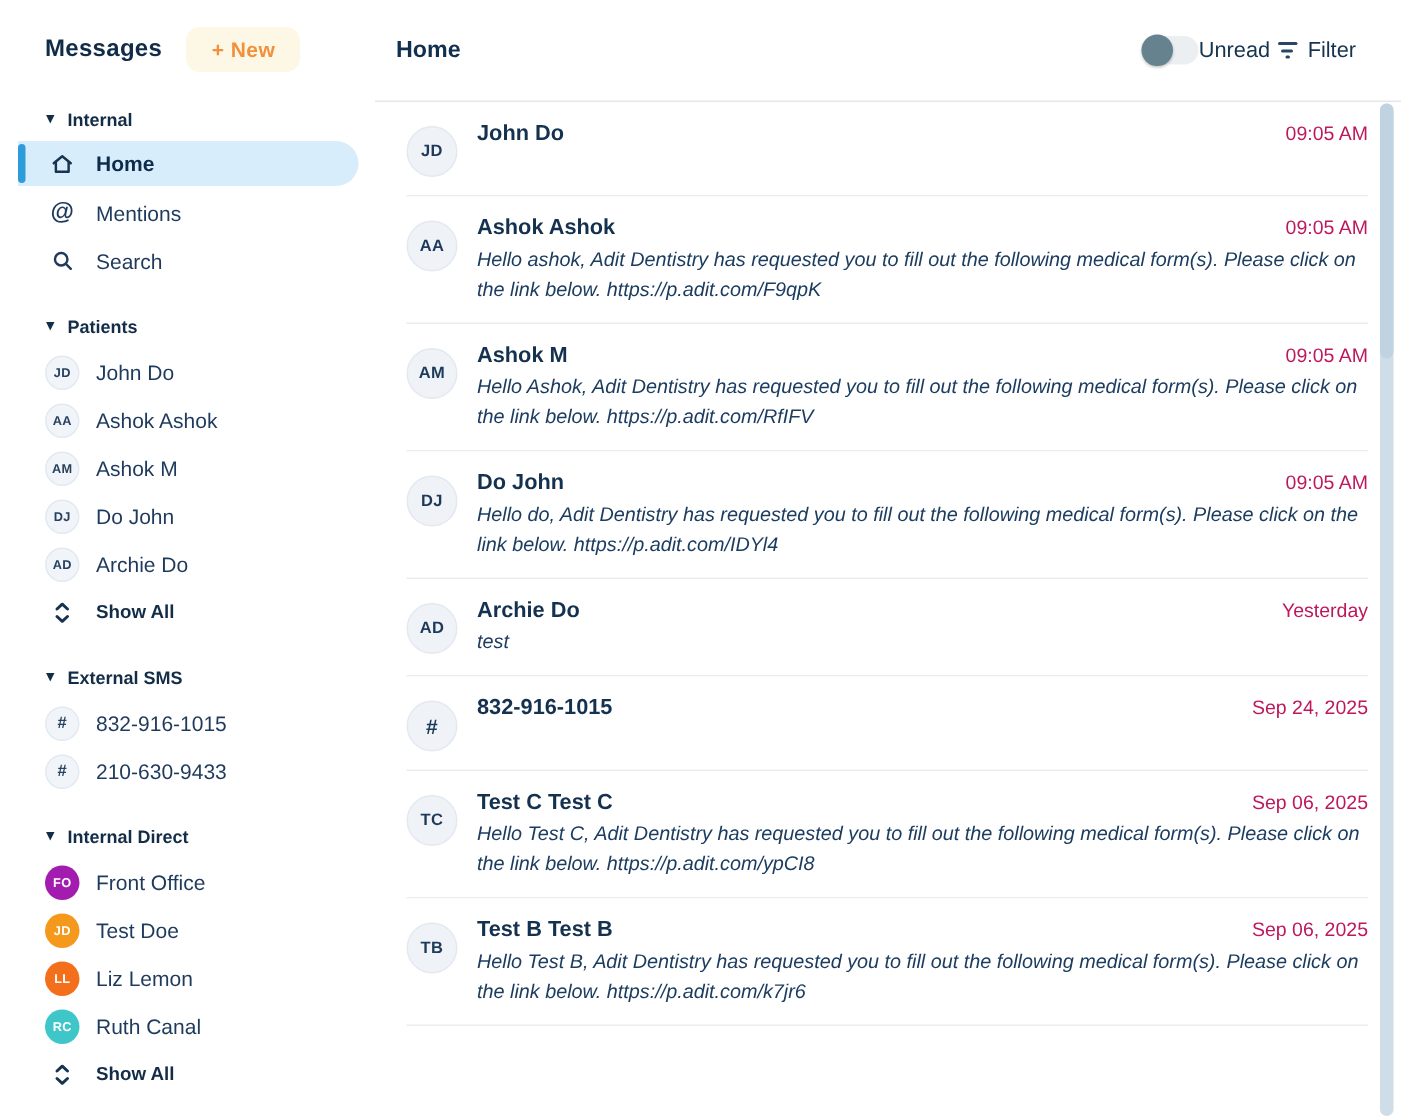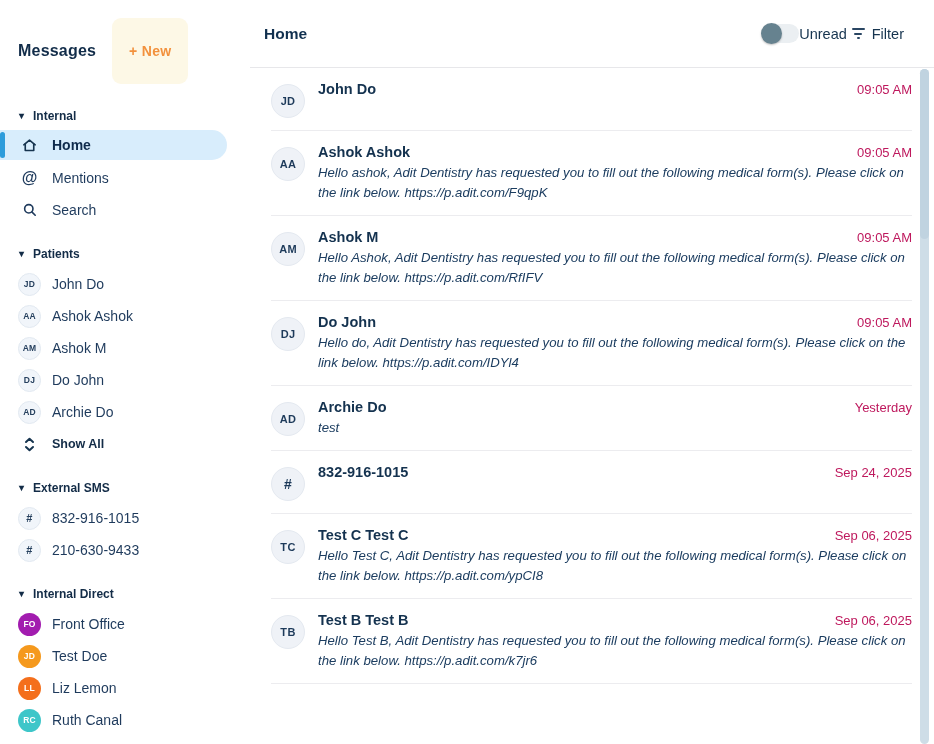--- a/index.html
+++ b/index.html
@@ -1,24 +1,24 @@
 <!DOCTYPE html>
 <html><head>
 <meta charset="utf-8">
 <style>
   * { margin:0; padding:0; box-sizing:border-box; }
   html,body { width:934px; height:744px; overflow:hidden; background:#fff;
     font-family:"Liberation Sans", sans-serif; color:#1b3a57; }
 
   
-  .sidebar { position:absolute; left:0; top:0; width:250px; height:744px; background:#fff; padding-top:16px; }
+  .sidebar { position:absolute; left:12px; top:0; width:250px; height:744px; background:#fff; padding-top:16px; }
   .sb-header { display:flex; align-items:center; gap:16px; padding:2px 0 4px 18px; }
   .sb-title { font-size:16px; font-weight:700; color:#112c49; letter-spacing:.2px; }
   .new-btn { background:#fdf8e6; color:#f2913d; border:none; border-radius:9px;
-    font-family:inherit; font-size:14px; font-weight:600; padding:25px 17px; cursor:pointer; letter-spacing:.3px; }
+    font-family:inherit; font-size:14px; font-weight:600; padding:7px 17px; cursor:pointer; letter-spacing:.3px; }
   .sb-section { display:flex; align-items:center; gap:9px; margin:21px 0 7px; padding-left:19px;
     font-size:12px; font-weight:700; color:#132c47; cursor:pointer; }
   .tri { font-size:10px; color:#132c47; line-height:1; }
   .sb-item { position:relative; height:32px; display:flex; align-items:center; gap:11px;
     padding-left:18px; font-size:14px; color:#1e3a5c; cursor:pointer; }
   .sb-item.active { width:227px; height:30px; margin:2px 0; background:#d8edfc; border-radius:0 15px 15px 0;
     font-weight:700; color:#0f2b4c; }
   .sb-item.active::before { content:""; position:absolute; left:0; top:2px; bottom:2px; width:5px;
     background:#2d9cdb; border-radius:3px; }
   .sb-ico { width:23px; height:23px; display:flex; align-items:center; justify-content:center;

